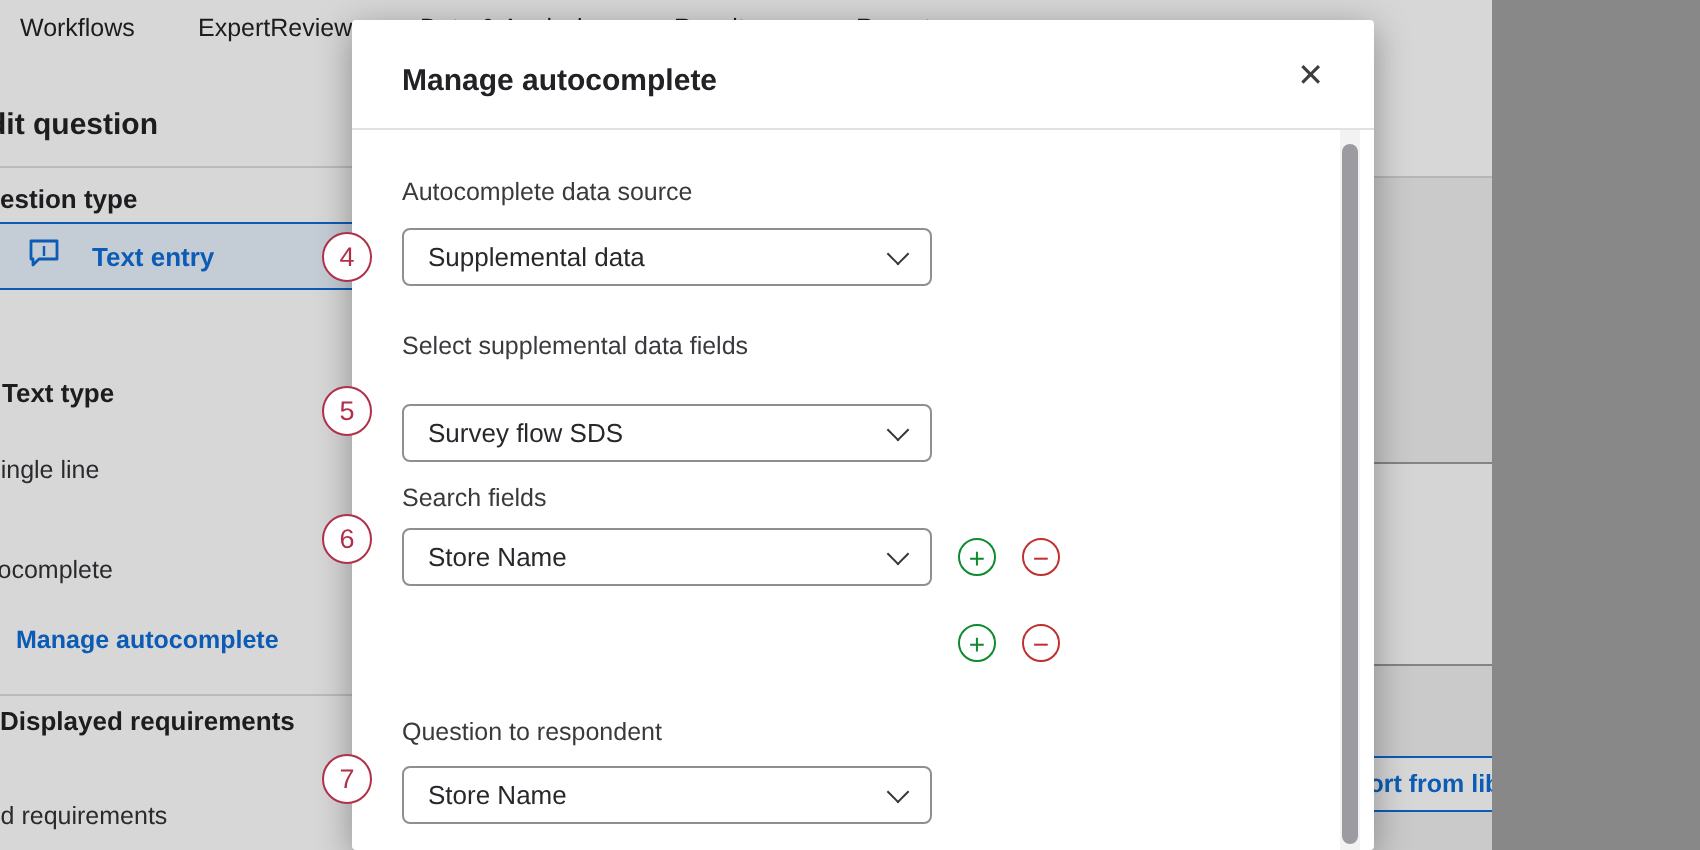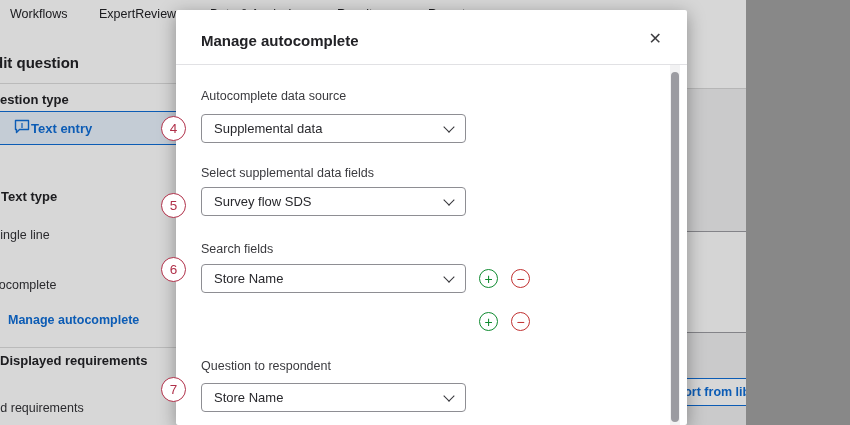--- a/index.html
+++ b/index.html
@@ -13,21 +13,21 @@
   .nav-item { position: absolute; top: 7px; font-size: 12.5px; color: #202024; white-space: nowrap; cursor: pointer; }
 
   .page-title { position: absolute; left: -16px; top: 54px; font-size: 15px; font-weight: 600; color: #202024; white-space: nowrap; }
   .divider { position: absolute; height: 1px; background: #dcdcdc; }
   .sec-heading { position: absolute; font-size: 13px; font-weight: 700; color: #202024; white-space: nowrap; }
   .panel-text { position: absolute; font-size: 12.5px; color: #303034; white-space: nowrap; }
 
   .text-entry-row {
     position: absolute; left: 0; top: 111px; width: 280px; height: 34px;
     background: #e9f2fd; border-top: 1px solid #0b6bd6; border-bottom: 1px solid #0b6bd6;
-    display: flex; align-items: center; gap: 1px; padding-left: 14px;
+    display: flex; align-items: center; gap: 16px; padding-left: 14px;
     color: #0b6bd6; font-size: 13px; font-weight: 600; cursor: pointer;
   }
   .manage-link { position: absolute; left: 8px; top: 313px; font-size: 12.5px; font-weight: 600; color: #0b6bd6; white-space: nowrap; cursor: pointer; }
 
   .toolbar-divider { position: absolute; left: 176px; top: 88px; width: 674px; height: 1px; background: #d8d8d8; }
   .content-gray { position: absolute; left: 176px; top: 89px; width: 674px; height: 336px; background: #f0f0f1; }
 
   .search-btn {
     position: absolute; left: 757px; top: 44px; width: 30px; height: 30px;
     background: #fff; border: 1px solid #55555a; border-radius: 4px;
@@ -194,21 +194,21 @@
     <div class="modal-close">✕</div>
     <div class="modal-divider"></div>
 
     <div class="field-label" style="top:79px">Autocomplete data source</div>
     <div class="select" style="top:104px">
       <span>Supplemental data</span>
       <span class="chevron"></span>
     </div>
 
     <div class="field-label" style="top:156px">Select supplemental data fields</div>
-    <div class="select" style="top:177px">
+    <div class="select" style="top:192px">
       <span>Survey flow SDS</span>
       <span class="chevron"></span>
     </div>
 
     <div class="field-label" style="top:232px">Search fields</div>
     <div class="select" style="top:254px">
       <span>Store Name</span>
       <span class="chevron"></span>
     </div>
     <div class="round-btn plus" style="left:303px; top:259px">+</div>

